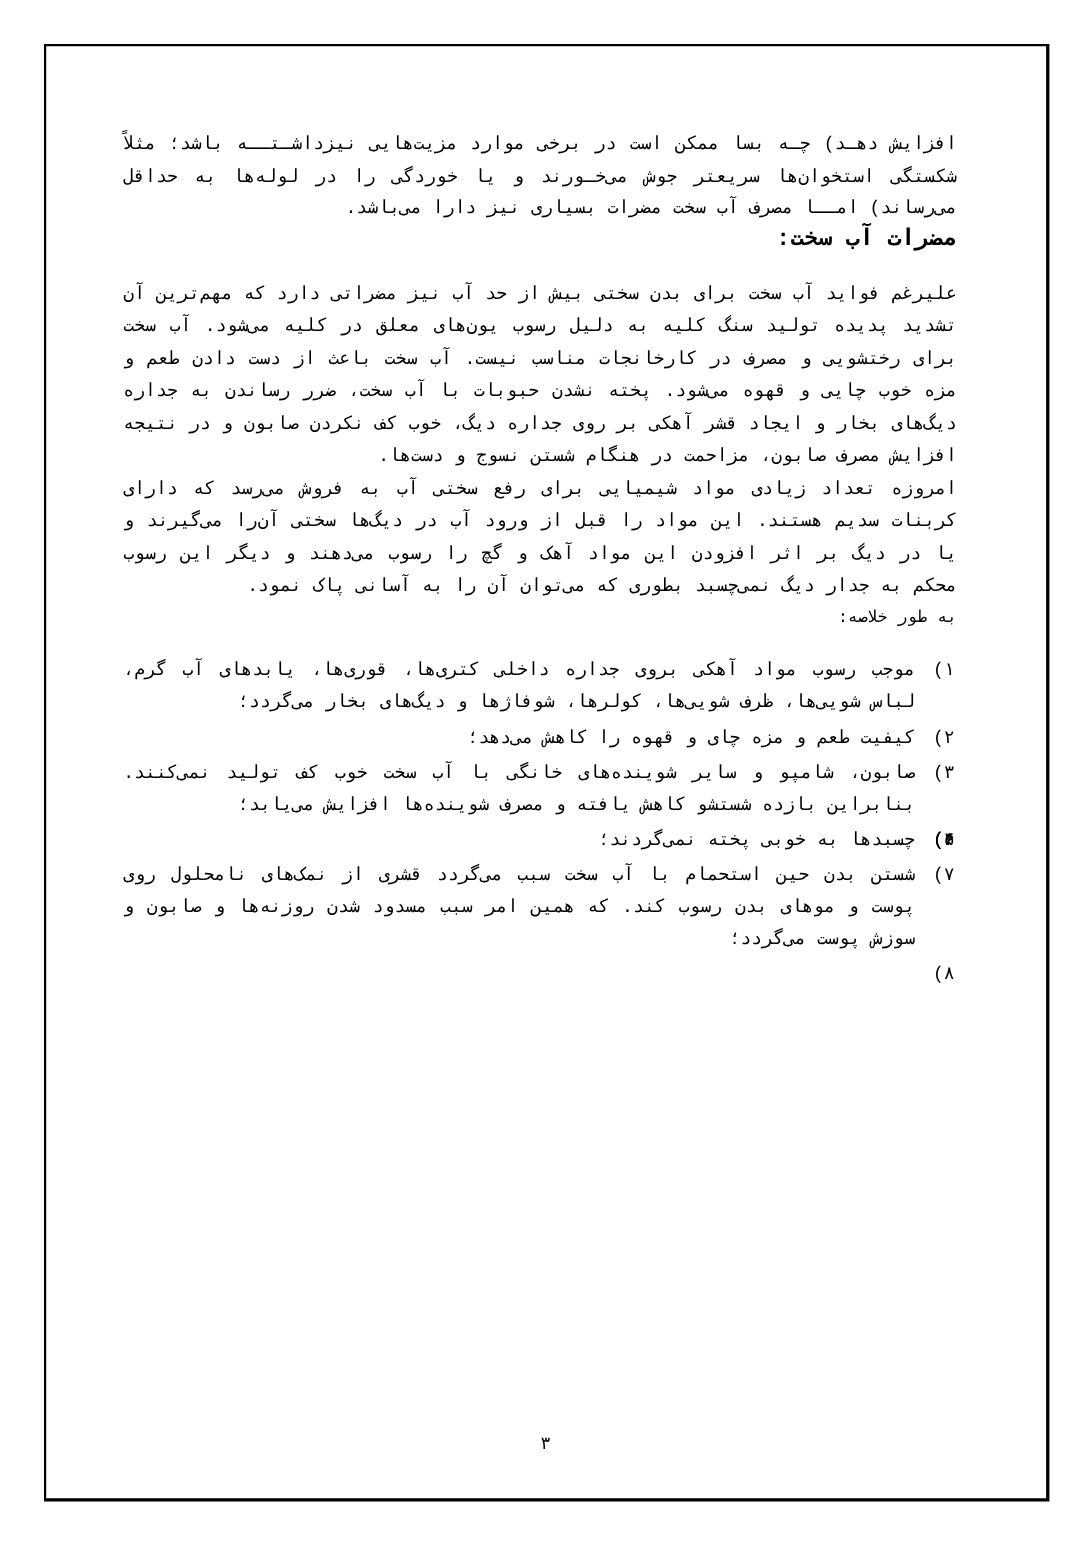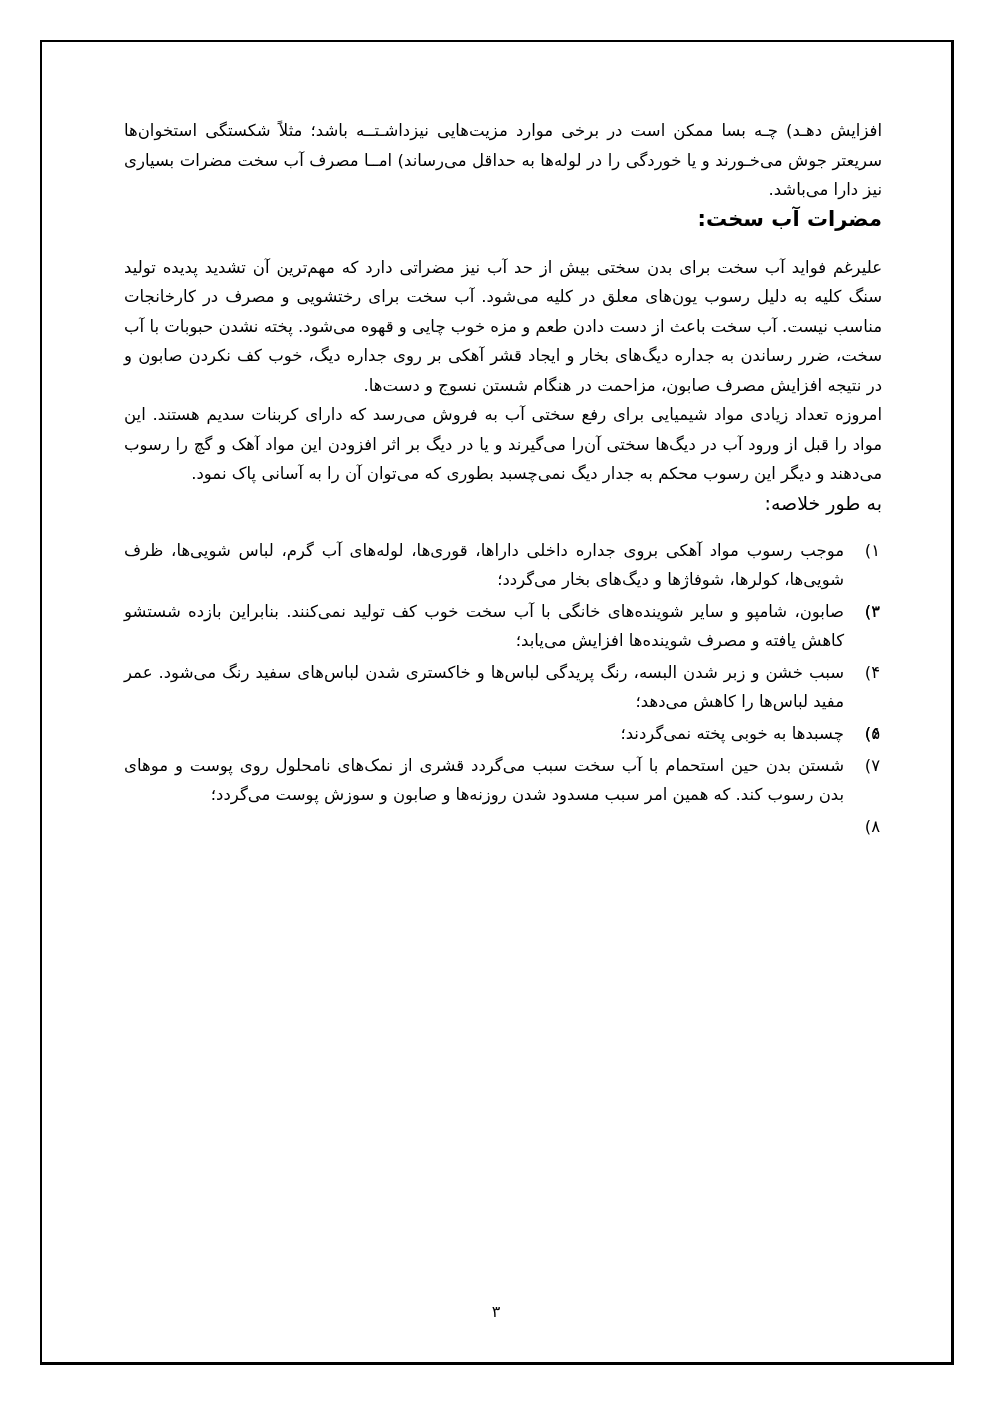--- a/index.html
+++ b/index.html
@@ -22,47 +22,48 @@
       width: 909px;
       height: 1320px;
       border-top: 2px solid #000;
       border-left: 2px solid #000;
       border-right: 3px solid #000;
       border-bottom: 3px solid #000;
       box-sizing: content-box;
     }
     .content {
       position: absolute;
-      left: 124px;
+      left: 112px;
       top: 116px;
       width: 758px;
       direction: rtl;
       text-align: justify;
       text-align-last: right;
+      font-family: Liberation Mono, monospace;
     }
     p.para {
       margin: 0;
       font-size: 16.5px;
       line-height: 29.5px;
       direction: rtl;
       text-align: justify;
       text-align-last: right;
     }
     .p1 { margin-bottom: 12px; }
     h2.heading {
       font-size: 21px;
       font-weight: bold;
       margin: 0 0 20px 0;
       line-height: 28px;
     }
     .p2 { margin-bottom: 16px; }
     .p3 { margin-bottom: 14px; }
     .summary-label {
       margin: 0 0 19px 0;
-      font-size: 19px;
+      font-size: 15px;
       line-height: 28px;
     }
     ol.list {
       list-style: none;
       margin: 0;
       padding: 0;
     }
     ol.list li {
       position: relative;
       padding-right: 38px;
@@ -100,32 +101,32 @@
 
   <p class="para p2">علیرغم فواید آب سخت برای بدن سختی بیش از حد آب نیز مضراتی دارد که مهم‌ترین آن تشدید پدیده تولید سنگ کلیه به دلیل رسوب یون‌های معلق در کلیه می‌شود. آب سخت برای رختشویی و مصرف در کارخانجات مناسب نیست. آب سخت باعث از دست دادن طعم و مزه خوب چایی و قهوه می‌شود. پخته نشدن حبوبات با آب سخت، ضرر رساندن به جداره دیگ‌های بخار و ایجاد قشر آهکی بر روی جداره دیگ، خوب کف نکردن صابون و در نتیجه افزایش مصرف صابون، مزاحمت در هنگام شستن نسوج و دست‌ها.</p>
 
   <p class="para p3">امروزه تعداد زیادی مواد شیمیایی برای رفع سختی آب به فروش می‌رسد که دارای کربنات سدیم هستند. این مواد را قبل از ورود آب در دیگ‌ها سختی آن‌را می‌گیرند و یا در دیگ بر اثر افزودن این مواد آهک و گچ را رسوب می‌دهند و دیگر این رسوب محکم به جدار دیگ نمی‌چسبد بطوری که می‌توان آن را به آسانی پاک نمود.</p>
 
   <p class="summary-label">به طور خلاصه:</p>
 
   <ol class="list">
     <li>
       <span class="num">۱)</span>
-      <span>موجب رسوب مواد آهکی بروی جداره داخلی دارا‌ها، قوری‌ها، لوله‌های آب گرم، لباس شویی‌ها، ظرف شویی‌ها، کولرها، شوفاژها و دیگ‌های بخار می‌گردد؛</span>
+      <span>موجب رسوب مواد آهکی بروی جداره داخلی کتری‌ها، قوری‌ها، یابد‌های آب گرم، لباس شویی‌ها، ظرف شویی‌ها، کولرها، شوفاژها و دیگ‌های بخار می‌گردد؛</span>
     </li>
     <li>
       <span class="num">۲)</span>
+      <span>کیفیت طعم و مزه چای و قهوه را کاهش می‌دهد؛</span>
     </li>
     <li>
       <span class="num">۳)</span>
       <span>صابون، شامپو و سایر شوینده‌های خانگی با آب سخت خوب کف تولید نمی‌کنند. بنابراین بازده شستشو کاهش یافته و مصرف شوینده‌ها افزایش می‌یابد؛</span>
     </li>
     <li>
       <span class="num">۴)</span>
-      <span>سبب خشن و زبر شدن البسه، رنگ پریدگی لباس‌ها و خاکستری شدن لباس‌های سفید رنگ می‌شود. عمر مفید لباس‌ها را کاهش می‌دهد؛</span>
     </li>
     <li>
       <span class="num">۵)</span>
     </li>
     <li>
       <span class="num">۶)</span>
       <span>چسبد‌ها به خوبی پخته نمی‌گردند؛</span>
     </li>
     <li>
       <span class="num">۷)</span>

